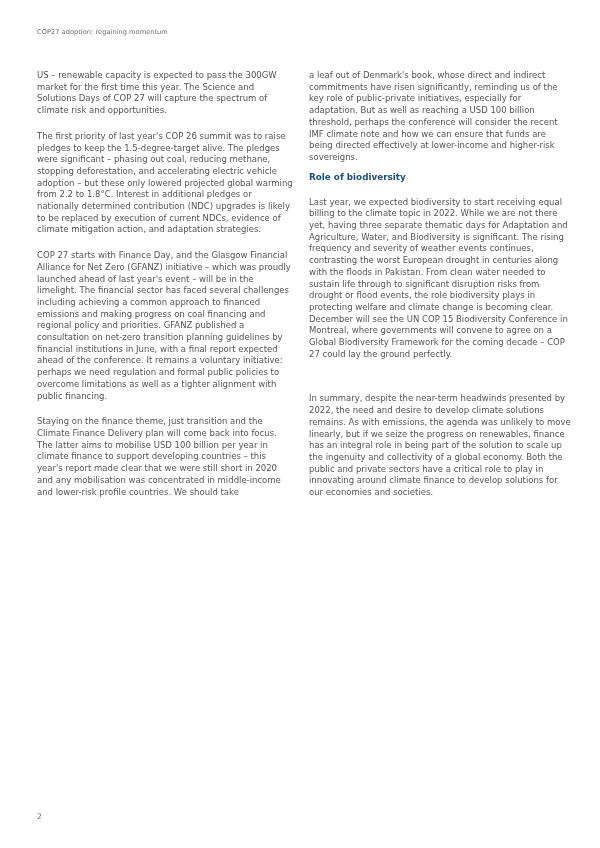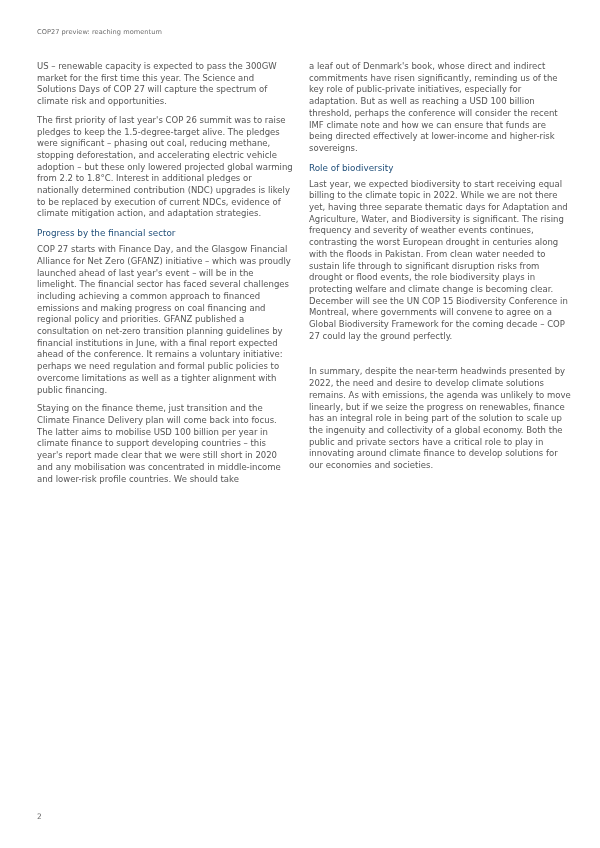--- a/index.html
+++ b/index.html
@@ -2,34 +2,33 @@
 <html><head>
 <meta charset="utf-8">
 <style>
   html, body { margin: 0; padding: 0; background: #ffffff; }
   body { width: 600px; height: 848px; position: relative; overflow: hidden;
          font-family: "DejaVu Sans", "Liberation Sans", sans-serif; color: #555555; }
   .running-header { position: absolute; left: 37px; top: 28px; font-size: 6.6px; color: #6a6a6a; letter-spacing: 0.05px; }
   .col { position: absolute; top: 56px; width: 256px; font-size: 8.5px; line-height: 11.7px; }
   .col.left { left: 37px; }
   .col.right { left: 309px; width: 262px; }
-  .col p { margin: 5px 0 7px 0; }
-  .col h2 { margin: 3px 0 1px 0; font-size: 8.8px; line-height: 12px; font-weight: normal; color: #1f4e79; }
+  .col p { margin: 14px 0 7px 0; }
+  .col h2 { margin: 3px 0 1px 0; font-size: 8.8px; line-height: 12px; font-weight: bold; color: #1f4e79; }
   .col .spacer { height: 12px; }
   .page-number { position: absolute; left: 37px; top: 812px; font-size: 7.5px; color: #6a6a6a; }
 </style>
 </head>
 <body>
 
-<div class="running-header">COP27 preview: reaching momentum</div>
+<div class="running-header">COP27 adoption: regaining momentum</div>
 
 <div class="col left">
   <p>US – renewable capacity is expected to pass the 300GW market for the first time this year. The Science and Solutions Days of COP 27 will capture the spectrum of climate risk and opportunities.</p>
   <p>The first priority of last year's COP 26 summit was to raise pledges to keep the 1.5-degree-target alive. The pledges were significant – phasing out coal, reducing methane, stopping deforestation, and accelerating electric vehicle adoption – but these only lowered projected global warming from 2.2 to 1.8°C. Interest in additional pledges or nationally determined contribution (NDC) upgrades is likely to be replaced by execution of current NDCs, evidence of climate mitigation action, and adaptation strategies.</p>
-  <h2>Progress by the financial sector</h2>
   <p>COP 27 starts with Finance Day, and the Glasgow Financial Alliance for Net Zero (GFANZ) initiative – which was proudly launched ahead of last year's event – will be in the limelight. The financial sector has faced several challenges including achieving a common approach to financed emissions and making progress on coal financing and regional policy and priorities. GFANZ published a consultation on net-zero transition planning guidelines by financial institutions in June, with a final report expected ahead of the conference. It remains a voluntary initiative: perhaps we need regulation and formal public policies to overcome limitations as well as a tighter alignment with public financing.</p>
   <p>Staying on the finance theme, just transition and the Climate Finance Delivery plan will come back into focus. The latter aims to mobilise USD 100 billion per year in climate finance to support developing countries – this year's report made clear that we were still short in 2020 and any mobilisation was concentrated in middle-income and lower-risk profile countries. We should take</p>
 </div>
 
 <div class="col right">
   <p>a leaf out of Denmark's book, whose direct and indirect commitments have risen significantly, reminding us of the key role of public-private initiatives, especially for adaptation. But as well as reaching a USD 100 billion threshold, perhaps the conference will consider the recent IMF climate note and how we can ensure that funds are being directed effectively at lower-income and higher-risk sovereigns.</p>
   <h2>Role of biodiversity</h2>
   <p>Last year, we expected biodiversity to start receiving equal billing to the climate topic in 2022. While we are not there yet, having three separate thematic days for Adaptation and Agriculture, Water, and Biodiversity is significant. The rising frequency and severity of weather events continues, contrasting the worst European drought in centuries along with the floods in Pakistan. From clean water needed to sustain life through to significant disruption risks from drought or flood events, the role biodiversity plays in protecting welfare and climate change is becoming clear. December will see the UN COP 15 Biodiversity Conference in Montreal, where governments will convene to agree on a Global Biodiversity Framework for the coming decade – COP 27 could lay the ground perfectly.</p>
   <div class="spacer"></div>
   <p>In summary, despite the near-term headwinds presented by 2022, the need and desire to develop climate solutions remains. As with emissions, the agenda was unlikely to move linearly, but if we seize the progress on renewables, finance has an integral role in being part of the solution to scale up the ingenuity and collectivity of a global economy. Both the public and private sectors have a critical role to play in innovating around climate finance to develop solutions for our economies and societies.</p>

